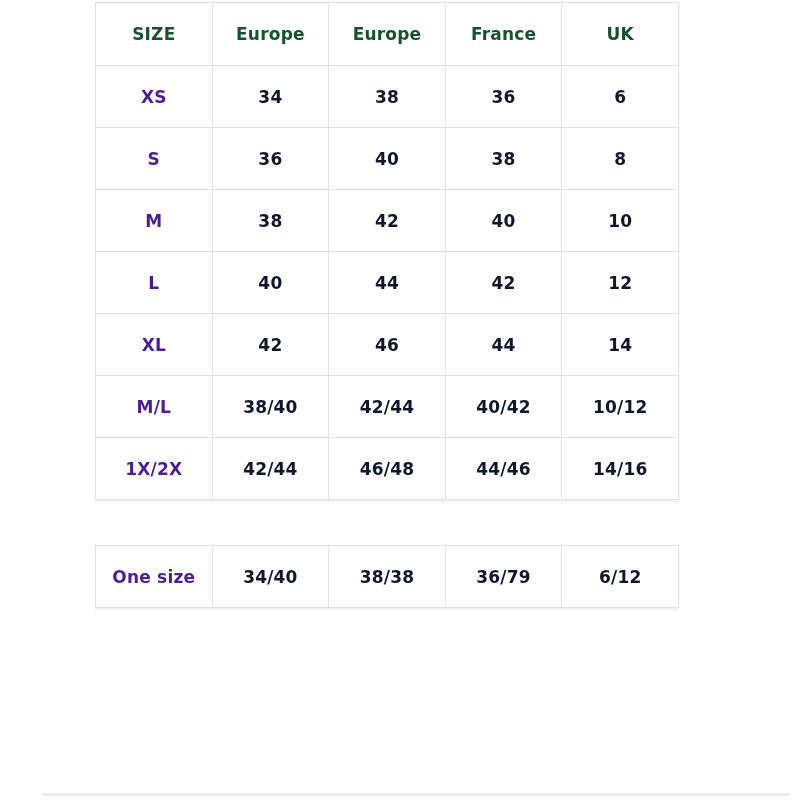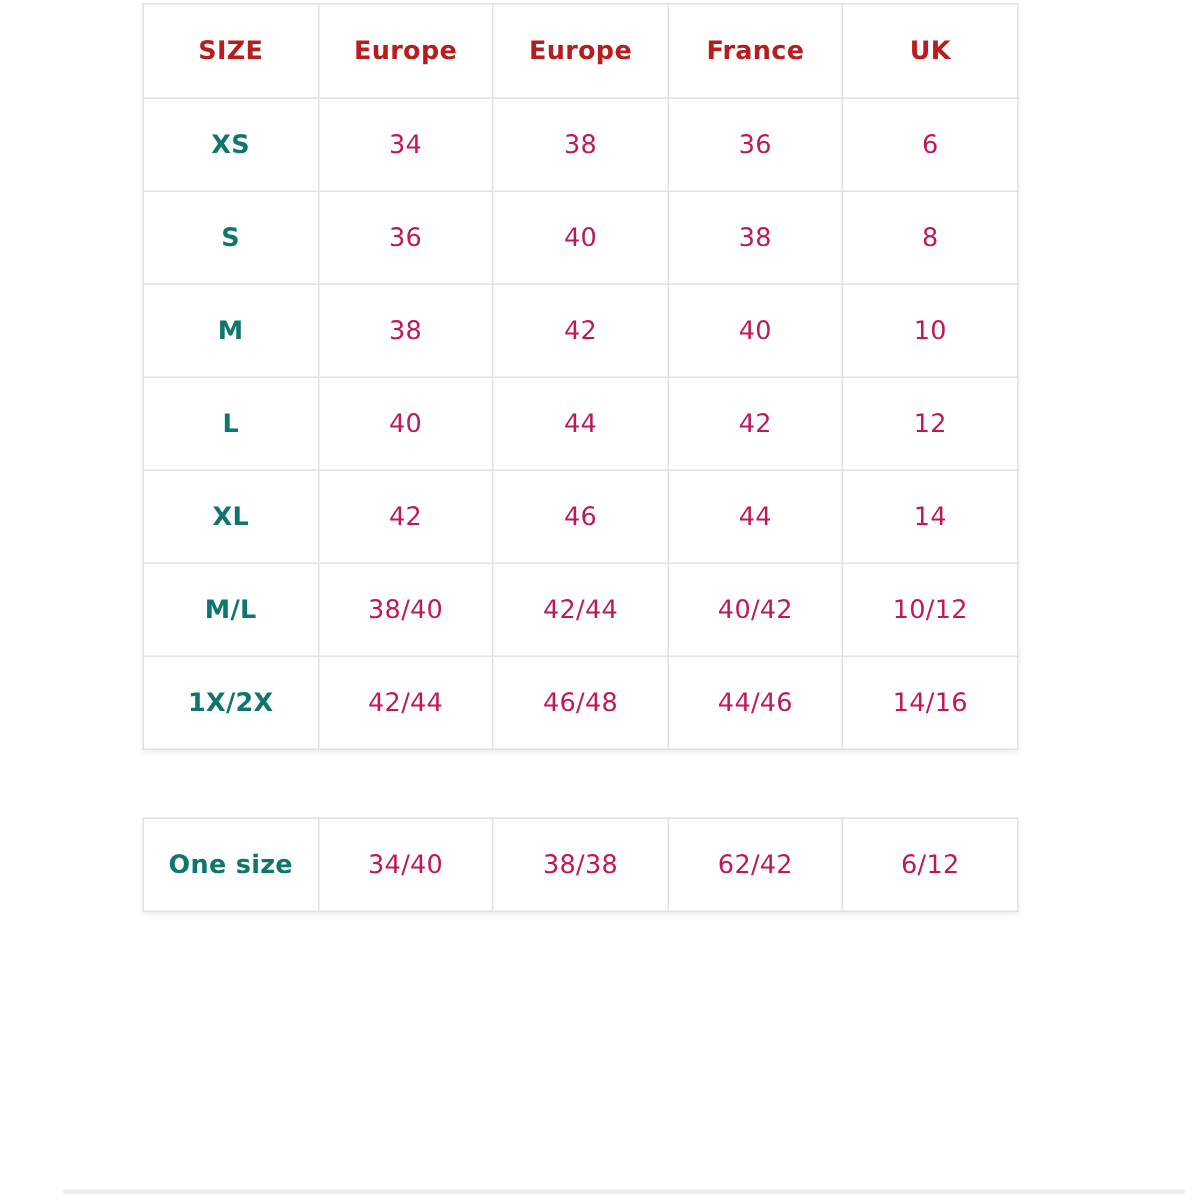--- a/index.html
+++ b/index.html
@@ -31,30 +31,30 @@
     width: 20%;
     height: 61px;
     text-align: center;
     vertical-align: middle;
     font-size: 17px;
     letter-spacing: 0.2px;
     padding: 0;
   }
   table.size-table th {
     font-weight: bold;
-    color: #b91c1c;
+    color: #14532d;
     height: 62px;
   }
   table.size-table td {
-    color: #be185d;
-    font-weight: normal;
+    color: #0f172a;
+    font-weight: bold;
   }
   table.size-table td.lbl {
     font-weight: bold;
-    color: #0f766e;
+    color: #4c1d95;
   }
   .bottom-divider {
     position: absolute;
     left: 42px;
     top: 793px;
     width: 748px;
     height: 3px;
     background: #ececec;
     border-radius: 2px;
   }
@@ -126,21 +126,21 @@
       </tr>
     </tbody>
   </table>
 
   <table class="size-table special">
     <tbody>
       <tr>
         <td class="lbl">One size</td>
         <td>34/40</td>
         <td>38/38</td>
-        <td>62/42</td>
+        <td>36/79</td>
         <td>6/12</td>
       </tr>
     </tbody>
   </table>
 
   <div class="bottom-divider"></div>
 
 </div>
 
 </body></html>

